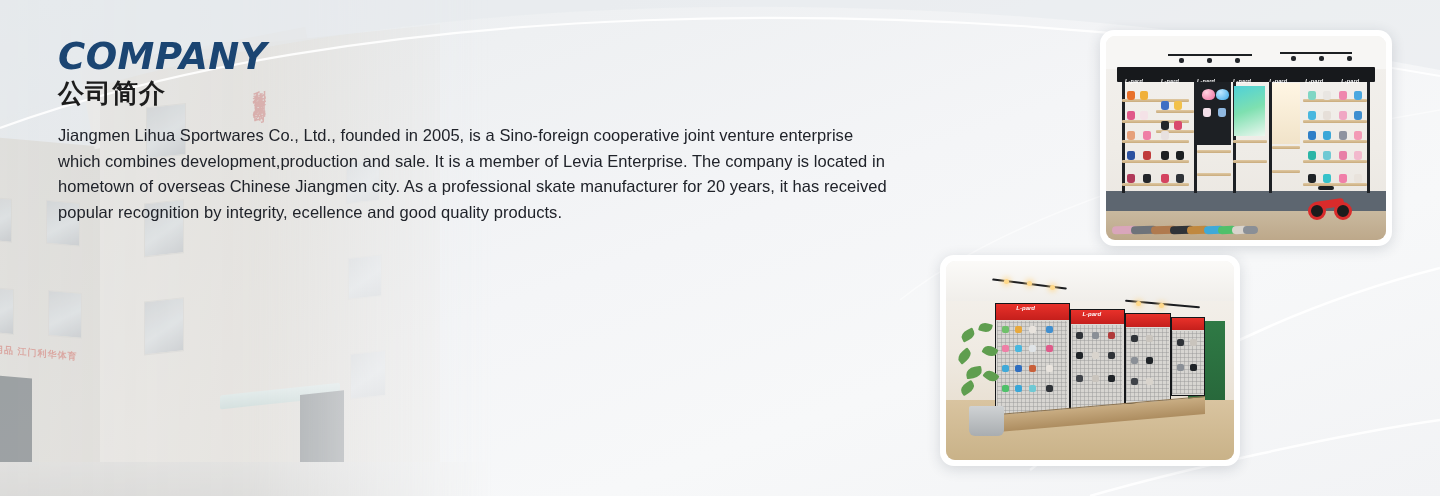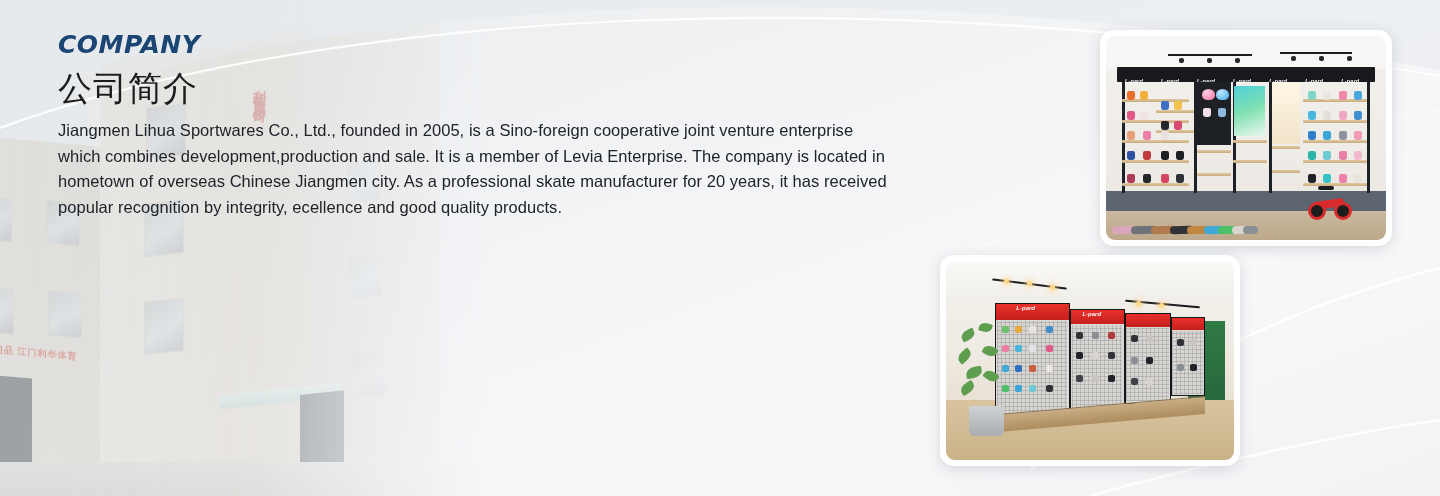--- a/index.html
+++ b/index.html
@@ -98,33 +98,34 @@
   
   .content {
     position: absolute;
     left: 58px; top: 28px;
     width: 840px;
   }
   .title-en {
     font-family: "DejaVu Sans", "Liberation Sans", sans-serif;
     font-style: italic;
     font-weight: 700;
-    font-size: 25px;
+    font-size: 37px;
     line-height: 33px;
     letter-spacing: .5px;
     color: #1b4572;
+    margin-top: 12px;
   }
   .title-en .ln2 { display: block; padding-left: 8px; }
   .title-cn {
-    margin-top: 11px;
-    font-size: 34px;
+    margin-top: 4px;
+    font-size: 26px;
     line-height: 32px;
     letter-spacing: 1px;
     color: #1c1c1c;
-    font-weight: 400;
+    font-weight: 700;
   }
   .para-cn {
     margin-top: 14px;
     width: 836px;
     font-size: 17.5px;
     line-height: 36px;
     color: #1c1c1c;
     letter-spacing: .2px;
     text-indent: 2em;
     text-align: justify;

